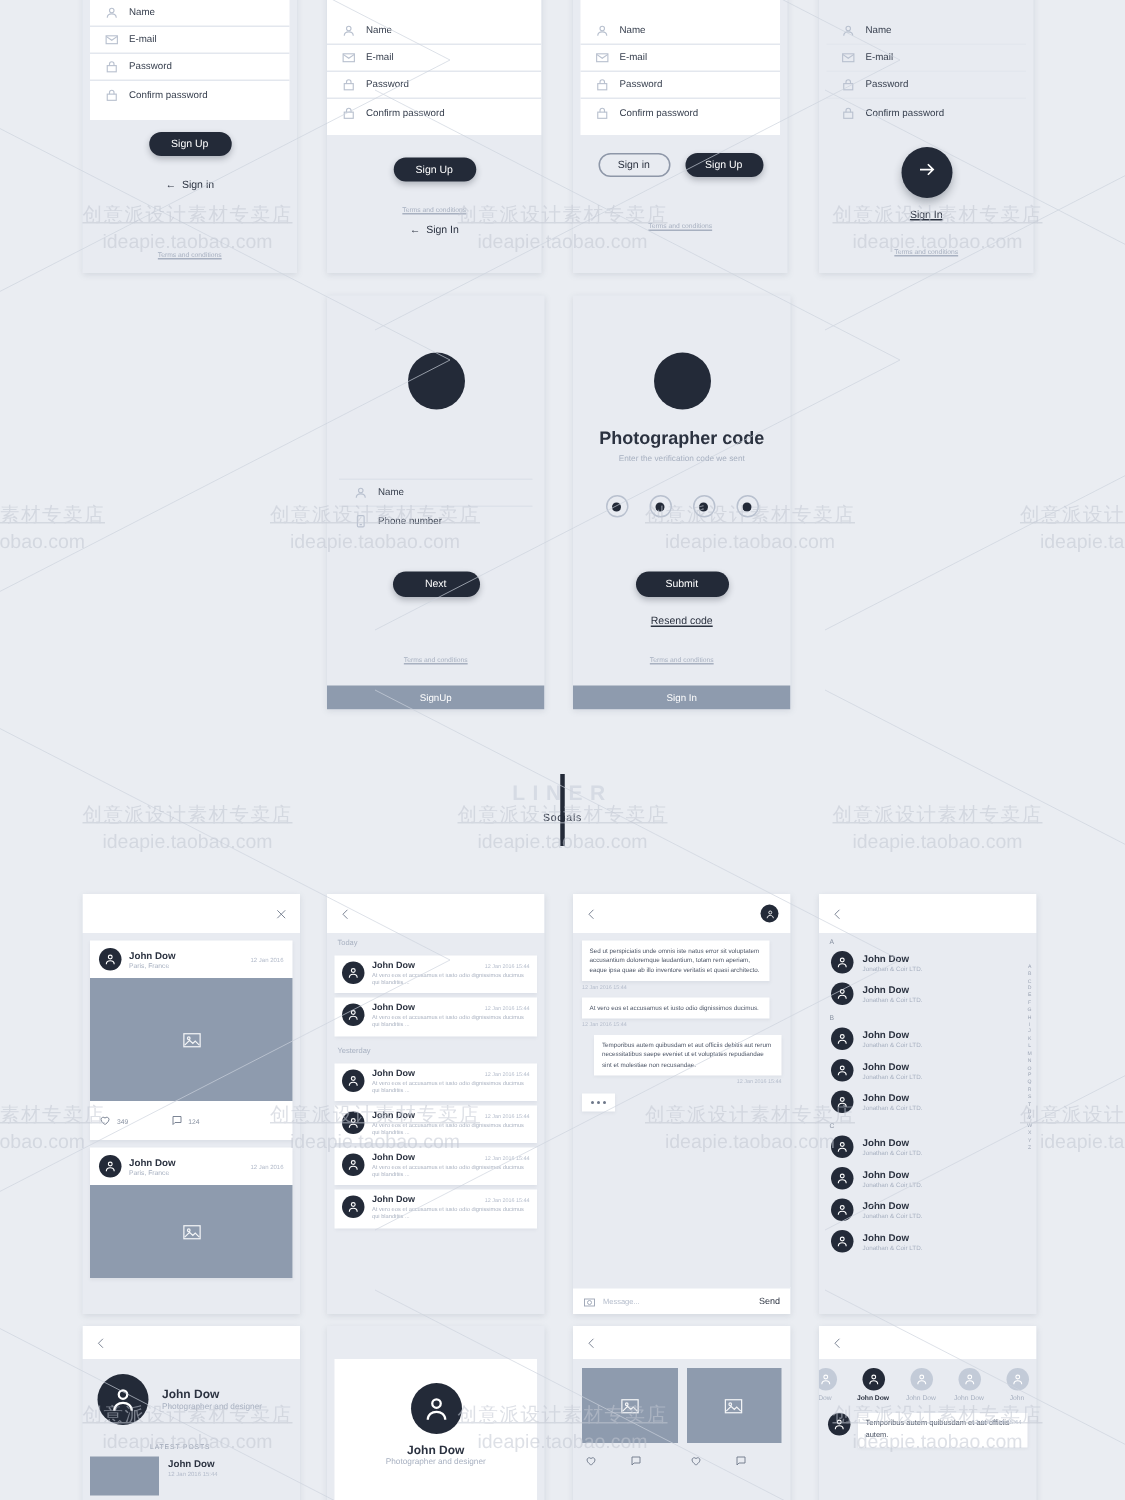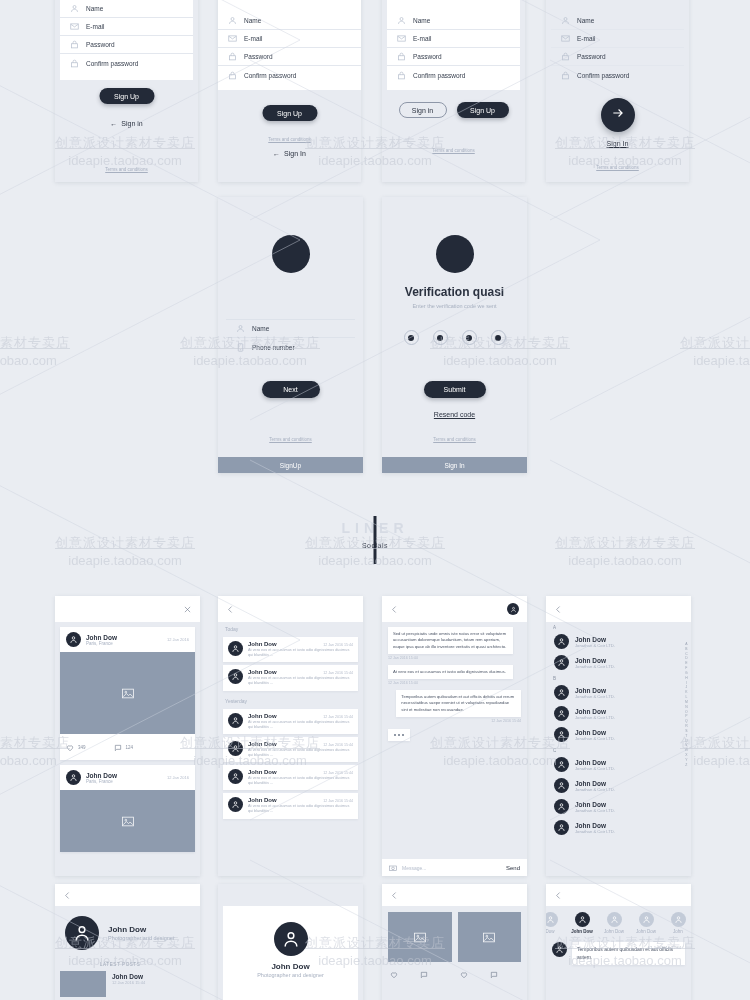--- a/index.html
+++ b/index.html
@@ -402,21 +402,21 @@
       <span>Next</span>
     </div>
     <div class="terms" style="position:absolute;left:0;right:0;top:240px;">Terms and conditions</div>
     <div class="bottombar">
       <span>SignUp</span>
     </div>
   </div>
 
   <div class="screen" style="left:382px;top:197px;width:145px;height:276px;">
     <div class="avatar-big" style="position:absolute;left:50%;transform:translateX(-50%);top:38px;width:38px;height:38px;"></div>
-    <div class="vtitle" style="position:absolute;left:0;right:0;top:88px;">Verification quasi</div>
+    <div class="vtitle" style="position:absolute;left:0;right:0;top:88px;">Photographer code</div>
     <div class="vsub" style="position:absolute;left:0;right:0;top:104px;">Enter the verification code we sent</div>
     <div class="code-dots" style="position:absolute;left:0;right:0;top:133px;">
       <div class="code-dot">
           <i></i>
         </div>
       <div class="code-dot">
           <i></i>
         </div>
       <div class="code-dot">
           <i></i>

